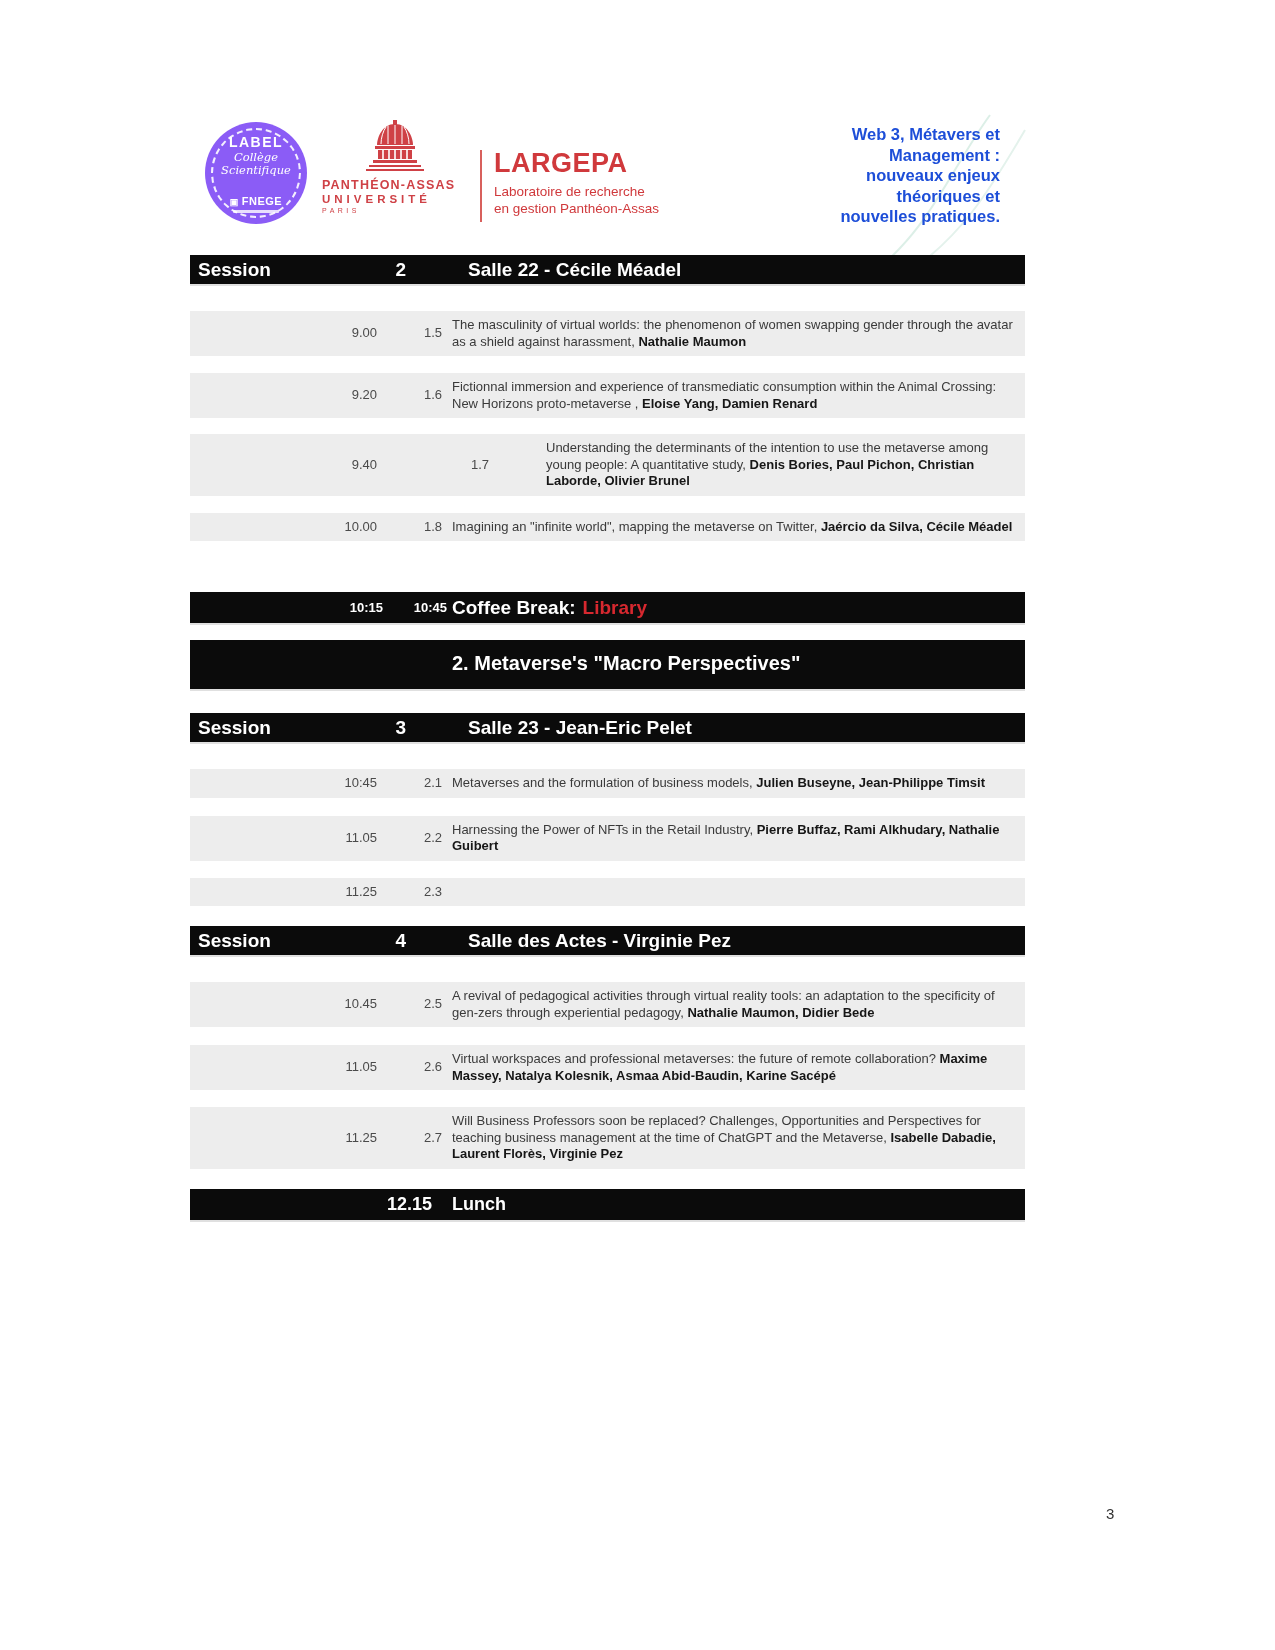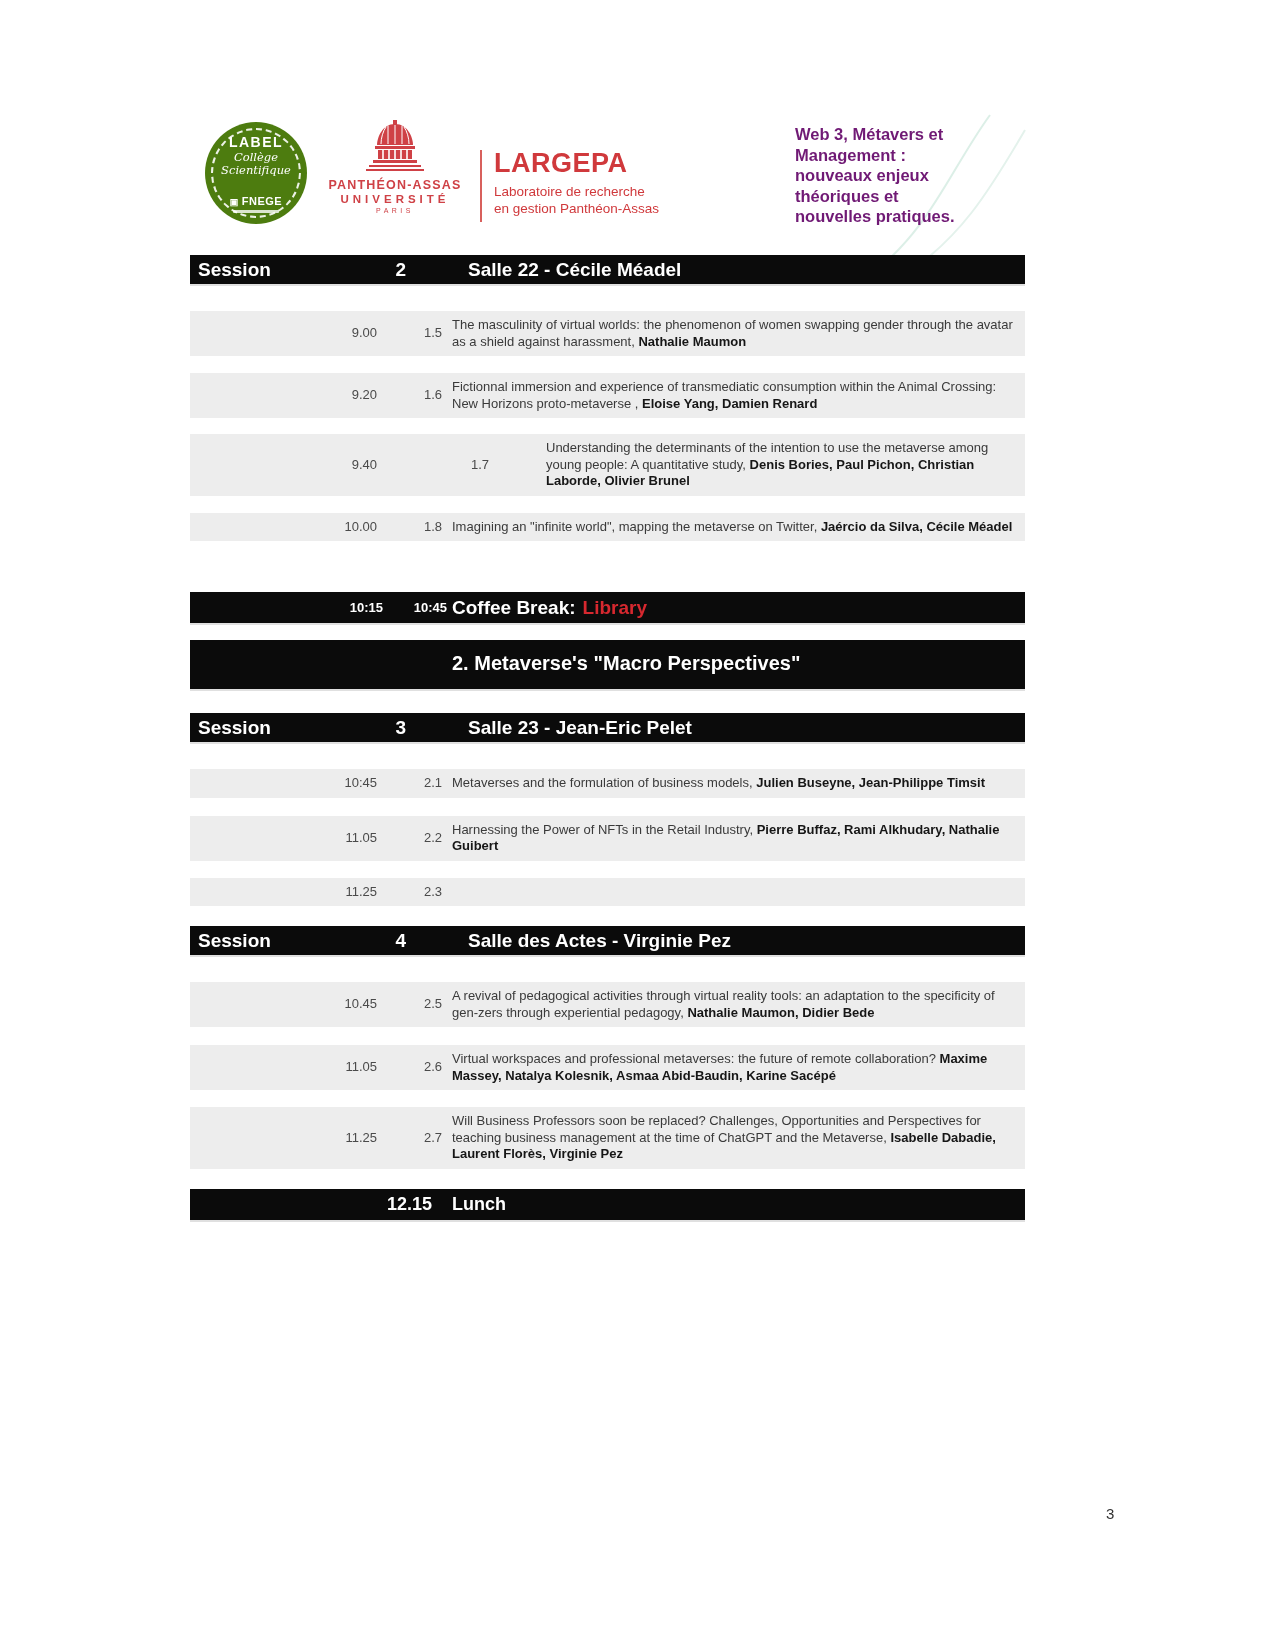--- a/index.html
+++ b/index.html
@@ -4,45 +4,45 @@
 <style>
   * { margin:0; padding:0; box-sizing:border-box; }
   html,body { background:#ffffff; }
   body { font-family:"Liberation Sans", sans-serif; }
   .page { position:relative; width:1275px; height:1650px; background:#ffffff; overflow:hidden; }
 
   
   .watermark { position:absolute; left:840px; top:110px; pointer-events:none; }
   .badge {
     position:absolute; left:205px; top:122px; width:102px; height:102px;
-    background:#4d7c0f; border-radius:50%;
+    background:#8b5cf6; border-radius:50%;
     display:flex; flex-direction:column; align-items:center; justify-content:center;
     color:#ffffff; text-align:center;
   }
   .badge-ring { position:absolute; inset:6px; border:2px dashed rgba(255,255,255,.9); border-radius:50%; }
   .badge-title { font-size:14px; letter-spacing:1.5px; font-weight:bold; margin-bottom:1px; }
   .badge-script { font-family:"DejaVu Serif", serif; font-style:italic; font-size:11.5px; line-height:13px; }
   .badge-org { font-size:11px; font-weight:bold; margin-top:18px; letter-spacing:.5px; }
   .badge-org::before { content:"▣ "; font-size:9px; }
   .badge-fineline { width:46px; height:3px; background:rgba(255,255,255,.8); margin-top:3px; border-radius:1px; }
 
-  .pa-logo { position:absolute; left:322px; top:118px; width:146px; text-align:center; color:#cf4146; }
+  .pa-logo { position:absolute; left:322px; top:118px; width:146px; color:#cf4146; }
   .pa-dome { display:block; margin:0 auto 2px auto; }
   .pa-line1 { font-size:12.5px; font-weight:bold; letter-spacing:1.2px; }
   .pa-line2 { font-size:11.5px; font-weight:bold; letter-spacing:4px; margin-top:1px; }
   .pa-line3 { font-size:7px; letter-spacing:3.5px; margin-top:2px; }
 
   .logo-divider { position:absolute; left:480px; top:150px; width:2px; height:72px; background:#d8605c; }
 
   .largepa { position:absolute; left:494px; top:148px; color:#d0393c; }
   .largepa-name { font-size:27px; font-weight:bold; letter-spacing:.5px; }
   .largepa-desc { font-size:13.5px; line-height:17px; margin-top:4px; }
 
-  .event-title { position:absolute; left:795px; top:124px; width:205px; 
-    color:#701a75; font-weight:bold; font-size:16.5px; line-height:20.5px; }
+  .event-title { position:absolute; left:795px; top:124px; width:205px; text-align:right;
+    color:#1d4ed8; font-weight:bold; font-size:16.5px; line-height:20.5px; }
 
   
   .program { position:absolute; left:190px; top:255px; width:835px; }
 
   .bar { background:#0b0b0b; color:#ffffff; display:flex; align-items:center;
          box-shadow:0 2px 0 rgba(0,0,0,.12); }
   .session-bar { height:29px; font-weight:bold; font-size:19px;gap:8px; }
   .s-label { width:130px; padding-left:8px; }
   .s-num { width:78px; text-align:right; }
   .s-room { margin-left:54px; }

